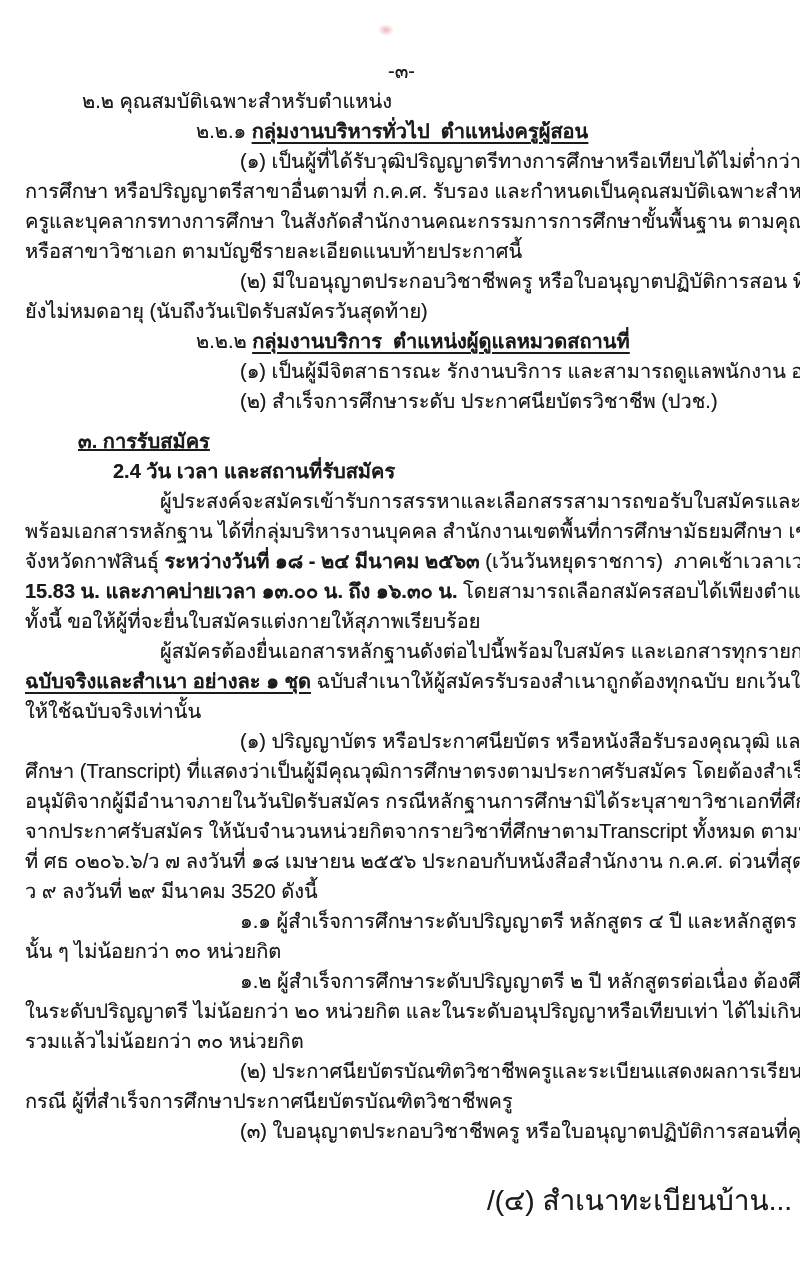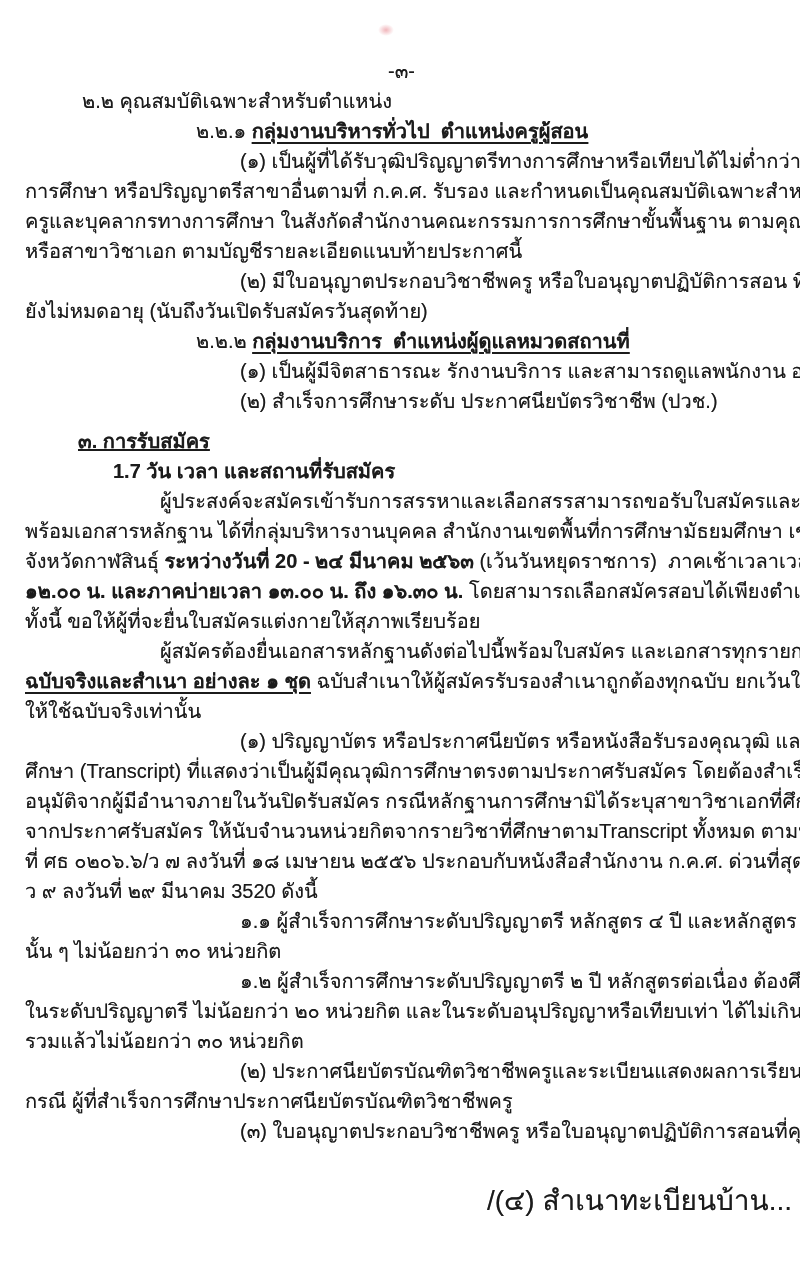--- a/index.html
+++ b/index.html
@@ -65,25 +65,25 @@
       <div class="line in-item"><span>(๑) เป็นผู้ที่ได้รับวุฒิปริญญาตรีทางการศึกษาหรือเทียบได้ไม่ต่ำกว่าปริญญาตรีทาง</span></div>
       <div class="line in-flush"><span>การศึกษา หรือปริญญาตรีสาขาอื่นตามที่ ก.ค.ศ. รับรอง และกำหนดเป็นคุณสมบัติเฉพาะสำหรับตำแหน่งข้าราชการ</span></div>
       <div class="line in-flush"><span>ครูและบุคลากรทางการศึกษา ในสังกัดสำนักงานคณะกรรมการการศึกษาขั้นพื้นฐาน ตามคุณวุฒิ กลุ่มวิชา หรือทาง</span></div>
       <div class="line in-flush"><span>หรือสาขาวิชาเอก ตามบัญชีรายละเอียดแนบท้ายประกาศนี้</span></div>
       <div class="line in-item"><span>(๒) มีใบอนุญาตประกอบวิชาชีพครู หรือใบอนุญาตปฏิบัติการสอน ที่คุรุสภาออกให้และ</span></div>
       <div class="line in-flush"><span>ยังไม่หมดอายุ (นับถึงวันเปิดรับสมัครวันสุดท้าย)</span></div>
       <div class="line in-sec3"><span>๒.๒.๒ </span><span class="b u">กลุ่มงานบริการ  ตำแหน่งผู้ดูแลหมวดสถานที่</span></div>
       <div class="line in-item"><span>(๑) เป็นผู้มีจิตสาธารณะ รักงานบริการ และสามารถดูแลพนักงาน อาคารสถานที่ได้ดี</span></div>
       <div class="line in-item"><span>(๒) สำเร็จการศึกษาระดับ ประกาศนียบัตรวิชาชีพ (ปวช.)</span></div>
       <div class="line in-sec1 gap-top"><span class="b">๓. การรับสมัคร</span></div>
-      <div class="line in-sec2b"><span class="b">1.7 วัน เวลา และสถานที่รับสมัคร</span></div>
+      <div class="line in-sec2b"><span class="b">2.4 วัน เวลา และสถานที่รับสมัคร</span></div>
       <div class="line in-par"><span>ผู้ประสงค์จะสมัครเข้ารับการสรรหาและเลือกสรรสามารถขอรับใบสมัครและยื่นใบสมัครด้วยตนเอง</span></div>
       <div class="line in-flush"><span>พร้อมเอกสารหลักฐาน ได้ที่กลุ่มบริหารงานบุคคล สำนักงานเขตพื้นที่การศึกษามัธยมศึกษา เขต ๒๔ อำเภอเมืองกาฬสินธุ์</span></div>
-      <div class="line in-flush"><span>จังหวัดกาฬสินธุ์ </span><span class="b">ระหว่างวันที่ 20 - ๒๔ มีนาคม ๒๕๖๓</span><span> (เว้นวันหยุดราชการ)  ภาคเช้าเวลาเวลา </span></div>
-      <div class="line in-flush"><span class="b">๑๒.๐๐ น. และภาคบ่ายเวลา ๑๓.๐๐ น. ถึง ๑๖.๓๐ น.</span><span> โดยสามารถเลือกสมัครสอบได้เพียงตำแหน่งเดียวเท่านั้น</span></div>
+      <div class="line in-flush"><span>จังหวัดกาฬสินธุ์ </span><span class="b">ระหว่างวันที่ ๑๘ - ๒๔ มีนาคม ๒๕๖๓</span><span> (เว้นวันหยุดราชการ)  ภาคเช้าเวลาเวลา </span></div>
+      <div class="line in-flush"><span class="b">15.83 น. และภาคบ่ายเวลา ๑๓.๐๐ น. ถึง ๑๖.๓๐ น.</span><span> โดยสามารถเลือกสมัครสอบได้เพียงตำแหน่งเดียวเท่านั้น</span></div>
       <div class="line in-flush"><span>ทั้งนี้ ขอให้ผู้ที่จะยื่นใบสมัครแต่งกายให้สุภาพเรียบร้อย</span></div>
       <div class="line in-par"><span>ผู้สมัครต้องยื่นเอกสารหลักฐานดังต่อไปนี้พร้อมใบสมัคร และเอกสารทุกรายการที่กำหนดให้มี</span></div>
       <div class="line in-flush"><span class="b u">ฉบับจริงและสำเนา อย่างละ ๑ ชุด</span><span> ฉบับสำเนาให้ผู้สมัครรับรองสำเนาถูกต้องทุกฉบับ ยกเว้นใบรับรองแพทย์</span></div>
       <div class="line in-flush"><span>ให้ใช้ฉบับจริงเท่านั้น</span></div>
       <div class="line in-item"><span>(๑) ปริญญาบัตร หรือประกาศนียบัตร หรือหนังสือรับรองคุณวุฒิ และระเบียนแสดงผลการ</span></div>
       <div class="line in-flush"><span>ศึกษา (Transcript) ที่แสดงว่าเป็นผู้มีคุณวุฒิการศึกษาตรงตามประกาศรับสมัคร โดยต้องสำเร็จการศึกษาและได้รับ</span></div>
       <div class="line in-flush"><span>อนุมัติจากผู้มีอำนาจภายในวันปิดรับสมัคร กรณีหลักฐานการศึกษามิได้ระบุสาขาวิชาเอกที่ศึกษาไว้ หรือระบุไว้แตกต่าง</span></div>
       <div class="line in-flush"><span>จากประกาศรับสมัคร ให้นับจำนวนหน่วยกิตจากรายวิชาที่ศึกษาตามTranscript ทั้งหมด ตามหนังสือสำนักงาน ก.ค.ศ.</span></div>
       <div class="line in-flush"><span>ที่ ศธ ๐๒๐๖.๖/ว ๗ ลงวันที่ ๑๘ เมษายน ๒๕๕๖ ประกอบกับหนังสือสำนักงาน ก.ค.ศ. ด่วนที่สุด ที่ ศธ ๐๒๐๖.๖/</span></div>
       <div class="line in-flush"><span>ว ๙ ลงวันที่ ๒๙ มีนาคม 3520 ดังนี้</span></div>

